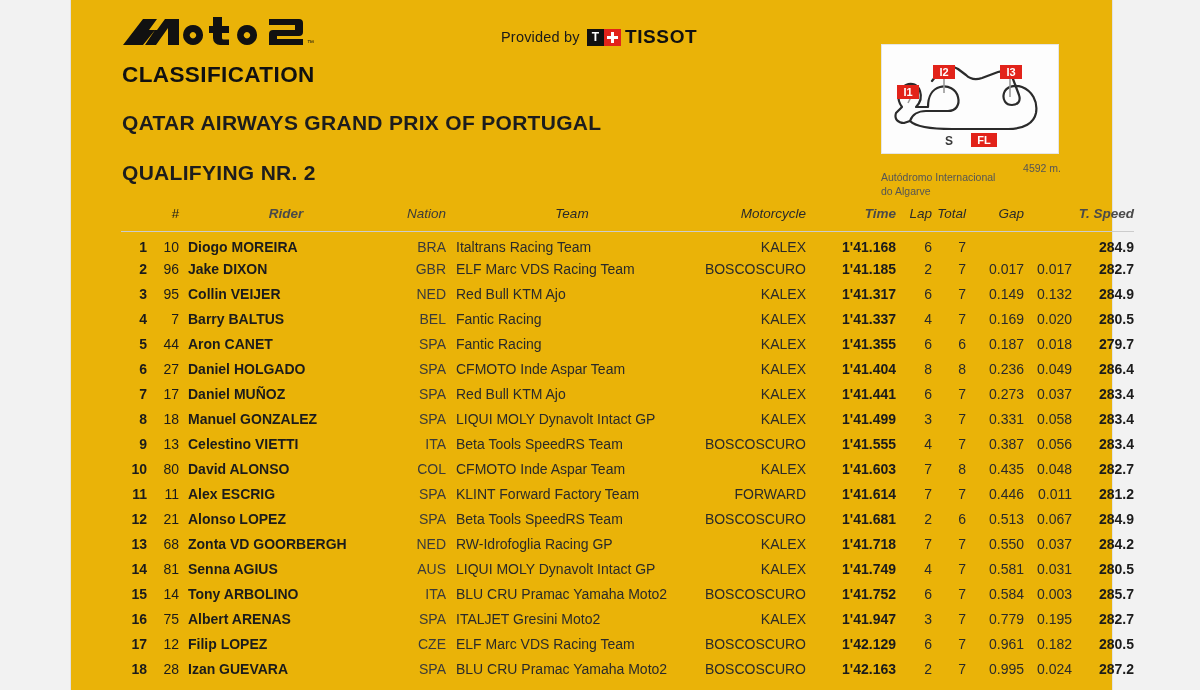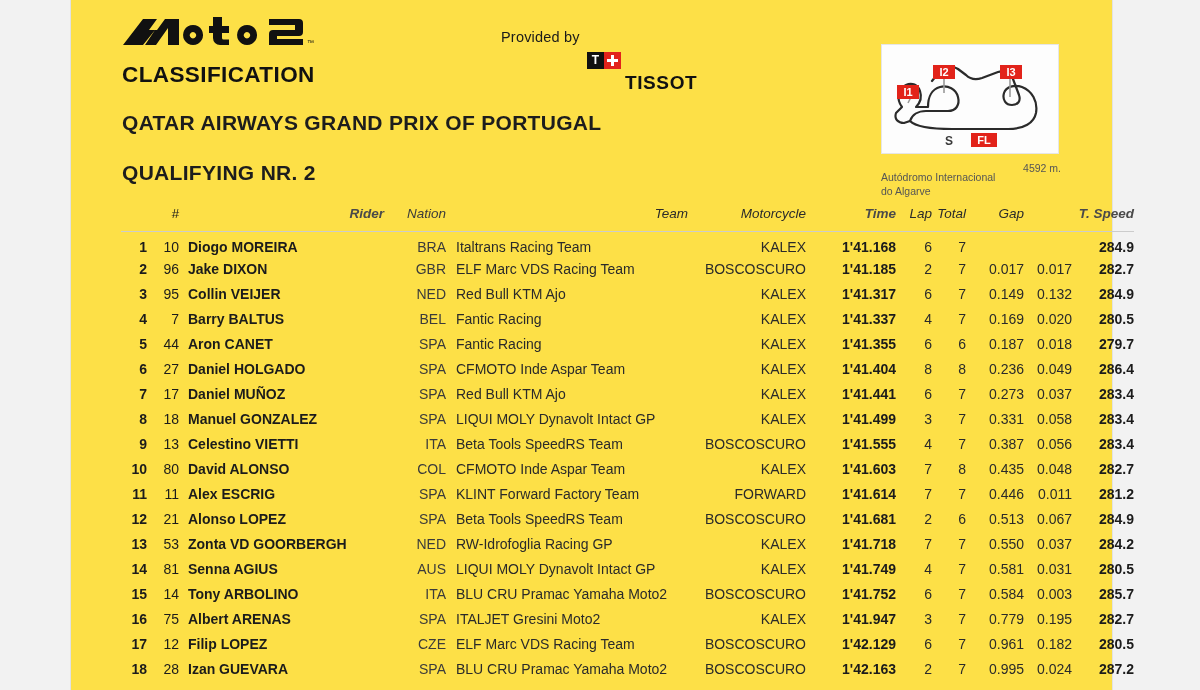--- a/index.html
+++ b/index.html
@@ -10,21 +10,21 @@
     height: 690px;
     overflow: hidden;
     font-family: "Liberation Sans", sans-serif;
   }
   #page {
     position: absolute;
     left: 70px;
     top: 0;
     width: 1043px;
     height: 690px;
-    background: #fde047;
+    background: #eab308;
     border-left: 1px solid #e2e2e2;
     border-right: 1px solid #e2e2e2;
     box-sizing: border-box;
   }
 
   
   #header {
     position: relative;
     height: 70px;
   }
@@ -74,21 +74,20 @@
   .tissot-mark .tm-red::after {
     content: ""; position: absolute; background: #ffffff;
   }
   .tissot-mark .tm-red::before { left: 7px; top: 3px; width: 3px; height: 11px; }
   .tissot-mark .tm-red::after  { left: 3px; top: 7px; width: 11px; height: 3px; }
   #tissot-word {
     font-size: 19px;
     font-weight: bold;
     letter-spacing: .6px;
     color: #111111;
-    margin-top: 46px;
   }
 
   
   #titles {
     position: absolute;
     left: 51px;
     top: 61px;
     width: 620px;
   }
   #classification-title {
@@ -180,21 +179,21 @@
   .c-nation { width: 62px;  text-align: right; padding-right: 10px !important; color: #3b3b3b; font-weight: normal; margin-top: 48px; }
   .c-team   { width: 232px; text-align: left; color: #2a2a2a; font-weight: normal; }
   .c-moto   { width: 118px; text-align: right; color: #2a2a2a; font-weight: normal; margin-top: 27px; }
   .c-time   { width: 80px;  text-align: right; font-weight: bold; padding-left: 10px !important; }
   .c-lap    { width: 36px;  text-align: right; color: #2a2a2a; font-weight: normal; }
   .c-total  { width: 34px;  text-align: right; color: #2a2a2a; font-weight: normal; }
   .c-gap1   { width: 58px;  text-align: right; color: #2a2a2a; font-weight: normal; }
   .c-gap2   { width: 48px;  text-align: right; color: #2a2a2a; font-weight: normal; }
   .c-speed  { width: 62px;  text-align: right; font-weight: bold; }
 
-  th.c-rider, th.c-team { text-align: right; }
+  th.c-rider, th.c-team { text-align: center; }
   th.c-nation { text-align: right; }
   th.c-num { text-align: right; }
   th.c-pos { text-align: right; }
 </style>
 </head>
 <body>
 
 <div id="page">
 
   <div id="header">
@@ -485,21 +484,21 @@
             <td class="c-moto">BOSCOSCURO</td>
             <td class="c-time">1'41.681</td>
             <td class="c-lap">2</td>
             <td class="c-total">6</td>
             <td class="c-gap1">0.513</td>
             <td class="c-gap2">0.067</td>
             <td class="c-speed">284.9</td>
           </tr>
           <tr>
             <td class="c-pos">13</td>
-            <td class="c-num">53</td>
+            <td class="c-num">68</td>
             <td class="c-rider">Zonta VD GOORBERGH</td>
             <td class="c-nation">NED</td>
             <td class="c-team">RW-Idrofoglia Racing GP</td>
             <td class="c-moto">KALEX</td>
             <td class="c-time">1'41.718</td>
             <td class="c-lap">7</td>
             <td class="c-total">7</td>
             <td class="c-gap1">0.550</td>
             <td class="c-gap2">0.037</td>
             <td class="c-speed">284.2</td>

